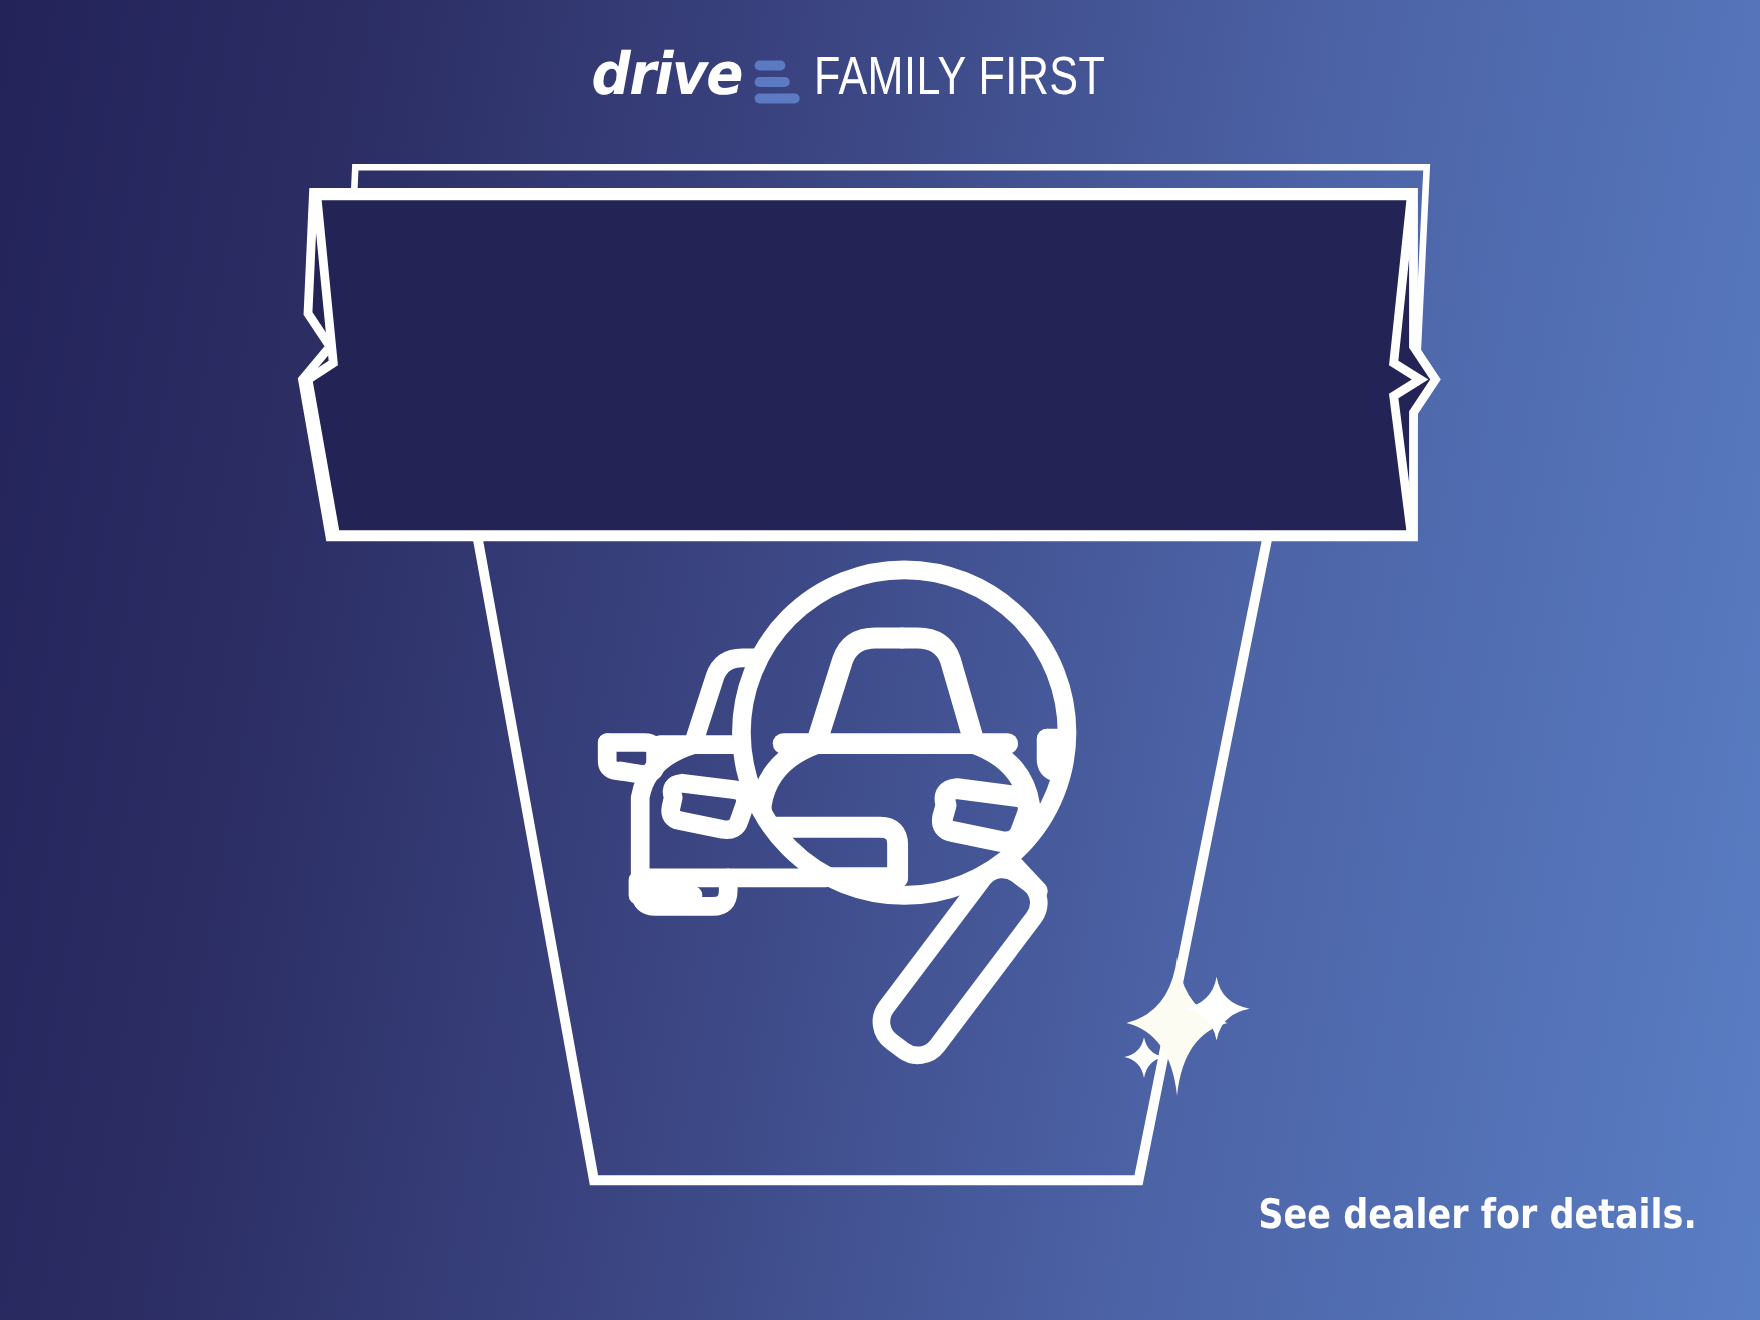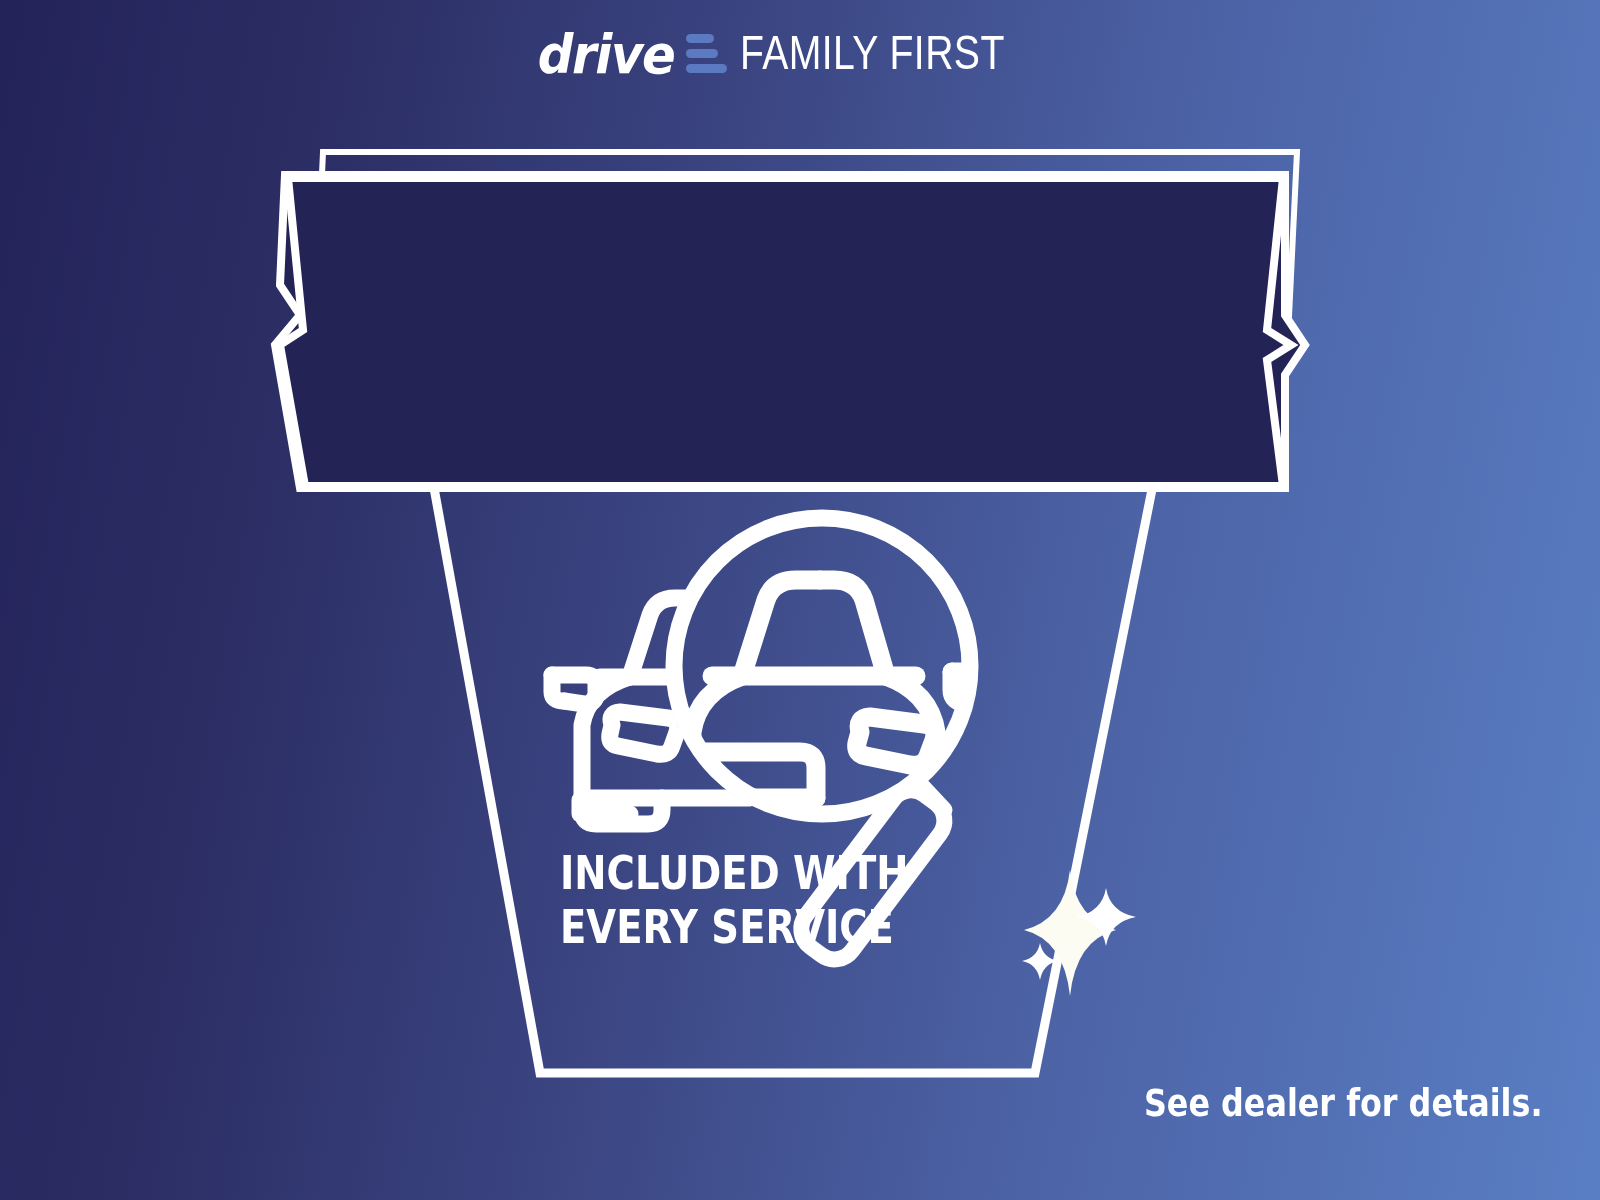--- a/index.html
+++ b/index.html
@@ -18,21 +18,21 @@
     font-family: "Liberation Sans", sans-serif;
     background: linear-gradient(100deg, #23235a 0%, #2b2d63 18%, #3b4582 42%, #4c63a6 68%, #5a7ec4 100%);
   }
 
   
   #brand {
     position: absolute;
     left: 0; right: 0;
     top: 28px;
     display: flex;
-    align-items: flex-start;
+    align-items: flex-end;
     justify-content: center;
     gap: 0px;
     height: 66px;
     user-select: none;
   }
   #brand-drive {
     font-family: "DejaVu Sans", sans-serif;
     font-style: italic;
     font-weight: 700;
     font-size: 53px;
@@ -259,20 +259,16 @@
 
   <svg id="sparkles" viewBox="0 0 180 160" width="180" height="160" aria-hidden="true">
 
     <path d="M 80 20 Q 86 70 126 80 Q 86 90 80 146 Q 74 90 34 80 Q 74 70 80 20 Z" fill="#fdfcf2"></path>
 
     <path d="M 116 38 Q 120 62 146 67 Q 120 72 116 96 Q 112 72 86 67 Q 112 62 116 38 Z" fill="#ffffff"></path>
 
     <path d="M 50 93 Q 53 108 68 111 Q 53 114 50 130 Q 47 114 32 111 Q 47 108 50 93 Z" fill="#ffffff"></path>
   </svg>
 
-  <div id="included">
-    <span class="included-line">INCLUDED WITH</span>
-    <span class="included-line">EVERY SERVICE</span>
-  </div>
 
   <div id="disclaimer">See dealer for details.</div>
 
 </div>
 
 </body></html>

